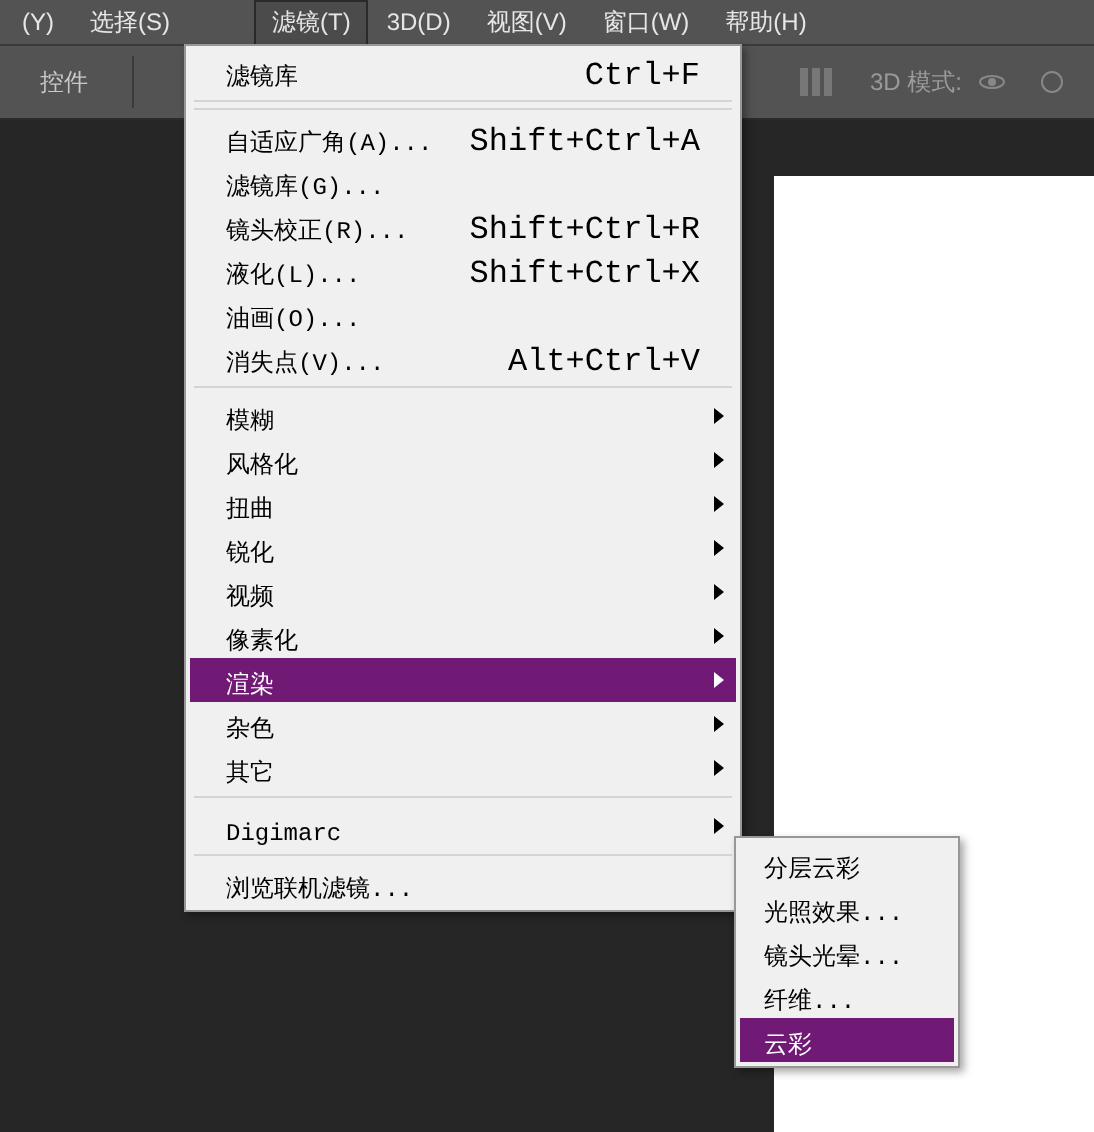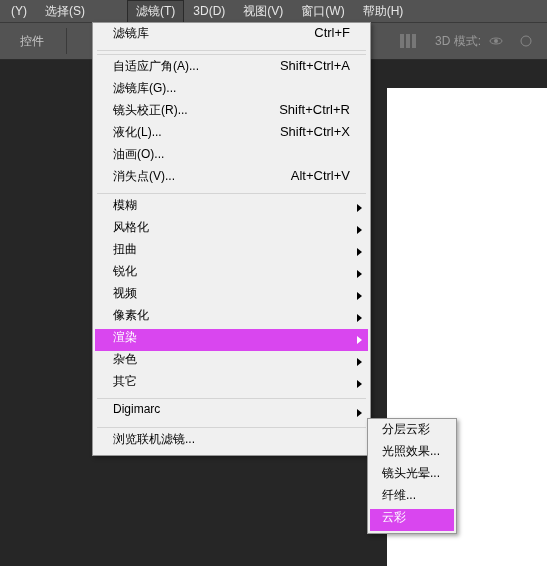--- a/index.html
+++ b/index.html
@@ -86,54 +86,55 @@
     left: 92px;
     width: 279px;
     background: #f0f0f0;
     border: 1px solid #979797;
     box-shadow: 2px 2px 4px rgba(0,0,0,.35);
     padding: 2px;
     color: #000;
   }
   .dd-row {
     display: flex;
-    align-items: flex-start;
+    align-items: flex-end;
     height: 22px;
     padding: 0 18px 0 18px;
     font-size: 12px;
     position: relative;
     cursor: default;
+    font-family: Liberation Mono, monospace;
   }
   .dd-row .label { flex: 1; white-space: nowrap; }
-  .dd-row .shortcut { color: #000; font-size: 13px; margin-left: 12px; }
+  .dd-row .shortcut { color: #000; font-size: 16px; margin-left: 12px; }
   .dd-row .arrow {
     position: absolute;
     right: 6px; top: 50%;
     transform: translateY(-50%);
     width: 0; height: 0;
     border-top: 4px solid transparent;
     border-bottom: 4px solid transparent;
     border-left: 5px solid #000;
   }
   .dd-row.highlight {
-    background: #d946ef;
+    background: #701a75;
     color: #fff;
   }
   .dd-row.highlight .arrow { border-left-color: #fff; }
   .dd-sep {
     height: 1px;
     background: #d4d4d4;
     margin: 3px 2px;
   }
   
   .submenu {
     position: absolute;
     top: 418px;
     left: 367px;
-    width: 90px;
+    width: 113px;
     background: #f0f0f0;
     border: 1px solid #979797;
     box-shadow: 2px 2px 4px rgba(0,0,0,.35);
     padding: 2px;
     color: #000;
   }
   .submenu .dd-row { padding: 0 12px; }
 </style>
 </head>
 <body>

